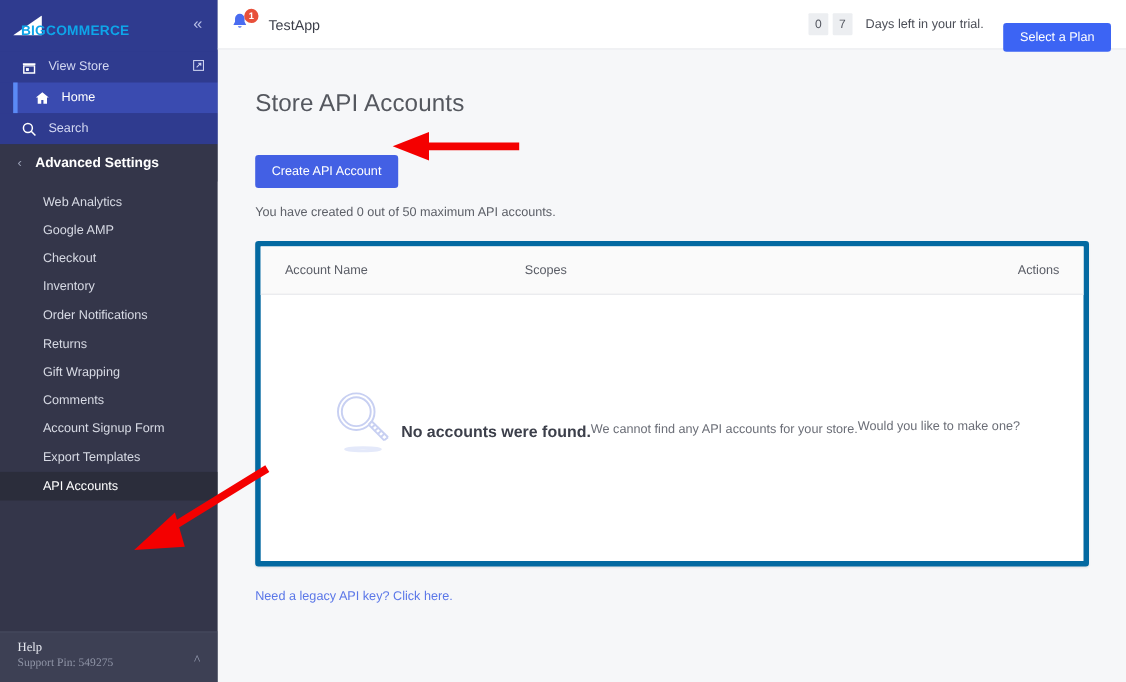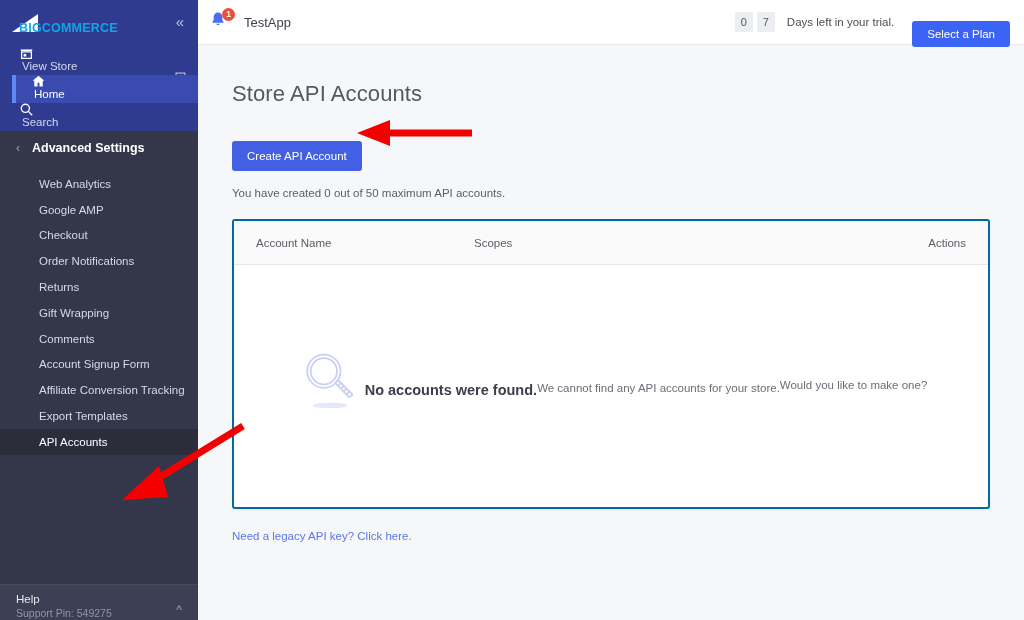--- a/index.html
+++ b/index.html
@@ -34,27 +34,26 @@
     position: relative; left: -21px; top: 1px;
   }
   .collapse-btn {
     position: absolute; right: 14px; top: 14px;
     color: #b9c0e8; font-size: 15px; line-height: 1;
     cursor: pointer; user-select: none;
   }
 
   .sb-item {
     height: 28px;
-    display: flex; align-items: flex-start;
+    display: flex; align-items: center;
     padding-left: 20px;
     color: #c6cbe8;
     font-size: 11.5px;
     position: relative;
     cursor: pointer;
-    flex-direction: column;
   }
   .sb-item .ic { width: 22px; display: flex; align-items: center; color: #ffffff; }
   .sb-item.blue { background: #2f3b8f; color: #d3d8f2; }
   .sb-item.blue.active { background: #3a4bb0; color: #ffffff; margin-left: 12px; }
   .sb-item.blue.active::before {
     content: ""; position: absolute; left: 0; top: 0; bottom: 0;
     width: 4px; background: #5b8af5;
   }
   .sb-item.blue .label { padding-left: 2px; }
 
@@ -72,24 +71,25 @@
     height: 25.8px;
     display: flex; align-items: center;
     padding-left: 39px;
     font-size: 11.5px;
     color: #d7dae4;
     cursor: pointer;
   }
   .sb-sub.current { background: #2b2d3b; color: #ffffff; }
 
   .sb-help {
-    height: 36px; background: #3d4054;
+    height: 46px; background: #3d4054;
     border-top: 1px solid #474a5e;
     padding: 8px 14px 0 16px;
     position: relative;
+    font-family: Liberation Serif, serif;
   }
   .sb-help .h-title { color: #e6e8ef; font-size: 11.5px; line-height: 13px; }
   .sb-help .h-pin { color: #8f94a6; font-size: 10.5px; line-height: 14px; }
   .sb-help .h-chev { position: absolute; right: 16px; top: 18px; color: #9aa0b5; font-size: 12px; }
 
   
   #main { flex: 1 1 auto; height: 620px; position: relative; background: #f6f7f9; }
 
   #topbar {
     height: 45px; background: #ffffff;
@@ -132,21 +132,21 @@
     font-size: 11.5px; padding: 9px 15px;
     border: none; border-radius: 3px; cursor: pointer;
     font-family: inherit;
   }
   .sub-note { font-size: 11.5px; color: #5d6068; margin-top: 16px; }
 
   .card {
     margin-top: 20px;
     width: 758px;
     background: #ffffff;
-    border: 2px solid #0369a1;
+    border: 5px solid #0369a1;
     border-radius: 3px;
     box-shadow: 0 1px 2px rgba(0,0,0,.07);
   }
   .card-head {
     height: 44px; background: #fafafa;
     border-bottom: 1px solid #e6e8ec;
     display: flex; align-items: center;
     font-size: 11.5px; color: #5a5d66;
     padding: 0 22px;
   }
@@ -241,36 +241,36 @@
       <div class="sb-sub">
           <span>Web Analytics</span>
         </div>
       <div class="sb-sub">
           <span>Google AMP</span>
         </div>
       <div class="sb-sub">
           <span>Checkout</span>
         </div>
       <div class="sb-sub">
+          <span>Inventory</span>
+        </div>
+      <div class="sb-sub">
           <span>Order Notifications</span>
         </div>
       <div class="sb-sub">
           <span>Returns</span>
         </div>
       <div class="sb-sub">
           <span>Gift Wrapping</span>
         </div>
       <div class="sb-sub">
           <span>Comments</span>
         </div>
       <div class="sb-sub">
           <span>Account Signup Form</span>
-        </div>
-      <div class="sb-sub">
-          <span>Affiliate Conversion Tracking</span>
         </div>
       <div class="sb-sub">
           <span>Export Templates</span>
         </div>
       <div class="sb-sub current">
           <span>API Accounts</span>
         </div>
     </div>
 
     <div class="sb-help">

